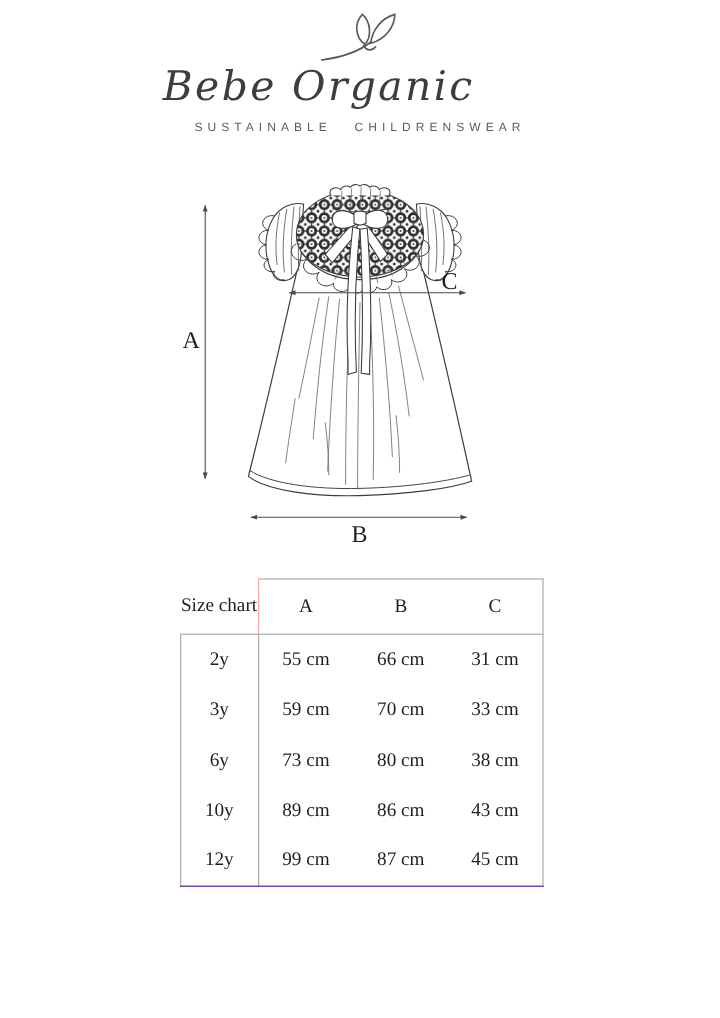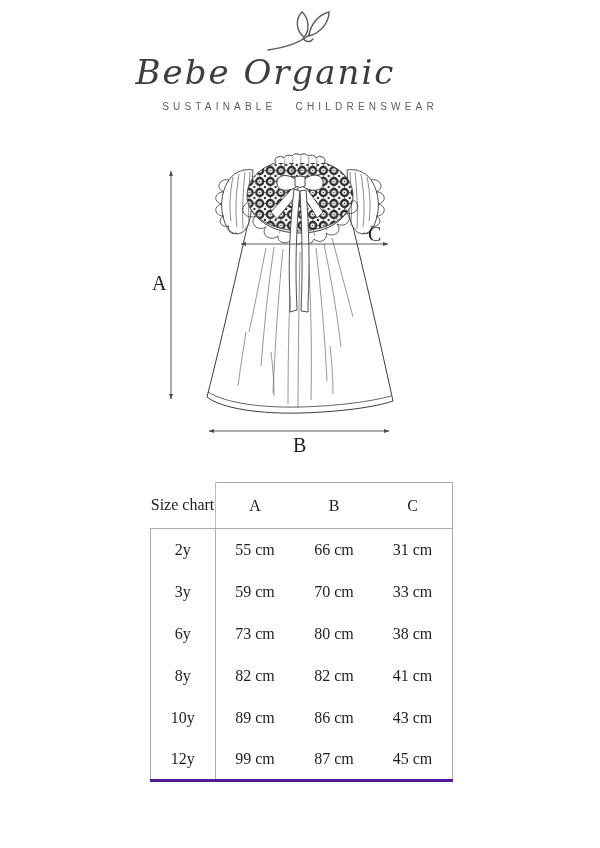--- a/index.html
+++ b/index.html
@@ -17,21 +17,21 @@
   table.size-chart td,table.size-chart th{padding:0;text-align:center;vertical-align:middle;
         font-weight:normal;color:#1e1e1e;}
   table.size-chart tr.hdr{height:46px;}
   table.size-chart tr.row{height:42px;}
   th.h-size{border-right:1px solid #fca5a5;border-bottom:1px solid #ababab;
         font-size:16px;line-height:1.15;}
   th.h-a,th.h-b{border-top:1px solid #ababab;border-bottom:1px solid #ababab;}
   th.h-c{border-top:1px solid #ababab;border-bottom:1px solid #ababab;border-right:1px solid #ababab;}
   td.c-size{border-left:1px solid #ababab;border-right:1px solid #ababab;}
   td.c-c{border-right:1px solid #ababab;}
-  tr.last td{border-bottom:3px solid #4c1d95;}
+  tr.last td{border-bottom:1px solid #4c1d95;}
 </style>
 </head>
 <body>
 
 <div class="page">
 
   <svg class="artwork" width="600" height="848" viewBox="0 0 600 848">
     <defs>
       <pattern id="bibpat" patternUnits="userSpaceOnUse" width="10.6" height="11">
         <rect width="10.6" height="11" fill="#ffffff"></rect>
@@ -183,26 +183,20 @@
       <td>70 cm</td>
       <td class="c-c">33 cm</td>
     </tr>
     <tr class="row">
       <td class="c-size">6y</td>
       <td>73 cm</td>
       <td>80 cm</td>
       <td class="c-c">38 cm</td>
     </tr>
     <tr class="row">
-      <td class="c-size">8y</td>
-      <td>82 cm</td>
-      <td>82 cm</td>
-      <td class="c-c">41 cm</td>
-    </tr>
-    <tr class="row">
       <td class="c-size">10y</td>
       <td>89 cm</td>
       <td>86 cm</td>
       <td class="c-c">43 cm</td>
     </tr>
     <tr class="row last">
       <td class="c-size">12y</td>
       <td>99 cm</td>
       <td>87 cm</td>
       <td class="c-c">45 cm</td>

